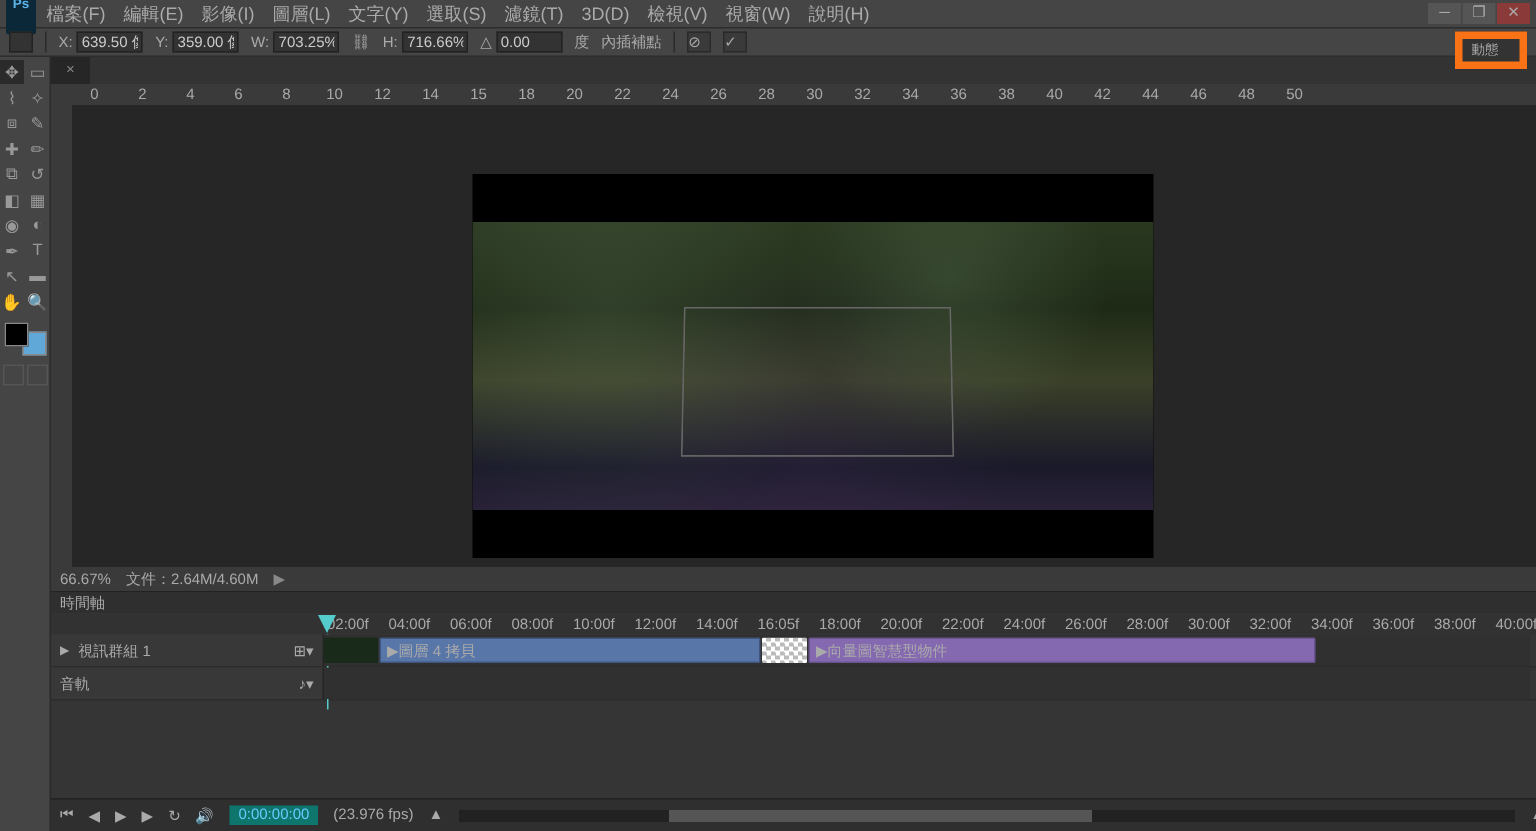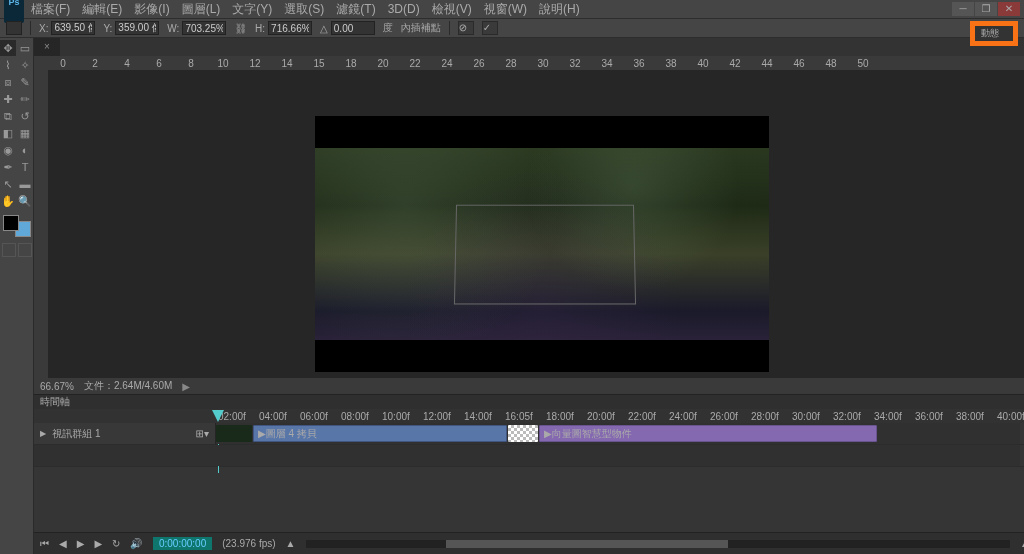--- a/index.html
+++ b/index.html
@@ -248,20 +248,25 @@
               </div>
             <div class="clip checker"></div>
             <div class="clip purple">
                 <span>▶ </span>
                 <span>向量圖智慧型物件</span>
               </div>
           </div>
           <div style="width:16px;text-align:center">+</div>
         </div>
         <div class="track">
+          <div class="trackh">
+              <span>音軌</span>
+              <span class="sp"></span>
+              <span>♪▾</span>
+            </div>
           <div class="trackc"></div>
           <div style="width:16px;text-align:center">+</div>
         </div>
       </div>
       <div class="tlfoot">
         <span>⏮</span>
         <span>◀</span>
         <span>▶</span>
         <span>▶</span>
         <span>↻</span>

